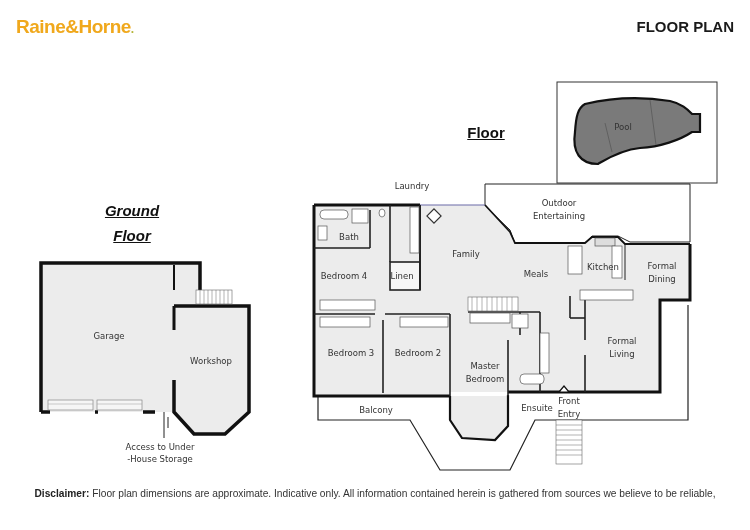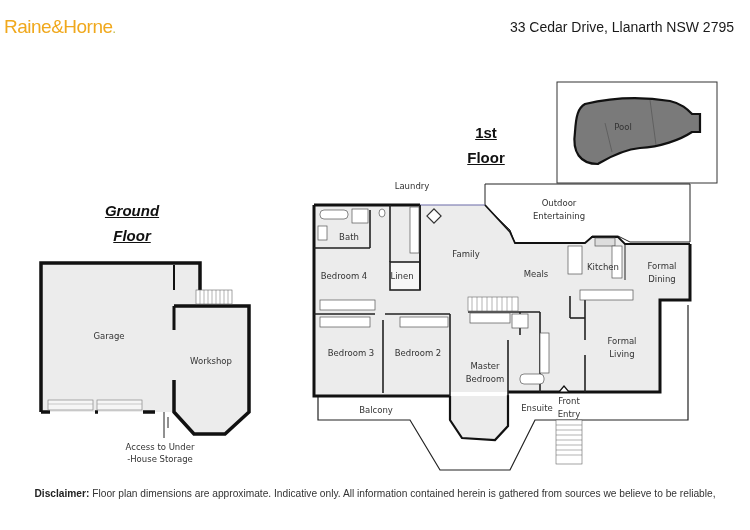--- a/index.html
+++ b/index.html
@@ -1,34 +1,34 @@
 <!DOCTYPE html>
 <html><head>
 <meta charset="utf-8">
 <style>
   html,body{margin:0;padding:0;background:#ffffff;}
   body{width:750px;height:530px;position:relative;overflow:hidden;font-family:"Liberation Sans","DejaVu Sans",sans-serif;color:#222;}
-  .logo{position:absolute;left:4px;top:16px;font-size:19px;font-weight:normal;color:#f0a81c;letter-spacing:-0.5px;}
+  .logo{position:absolute;left:16px;top:16px;font-size:19px;font-weight:bold;color:#f0a81c;letter-spacing:-0.5px;}
   .logo .dot{color:#b5b53a;font-size:12px;}
   .title{position:absolute;right:16px;top:18px;text-align:right;}
   .title .t1{font-size:15px;font-weight:bold;color:#1a1a1a;line-height:18px;}
   .title .t2{font-size:14px;color:#1a1a1a;line-height:18px;}
   .floor-label{position:absolute;font-weight:bold;font-size:15px;text-decoration:underline;text-align:center;color:#111;line-height:25px;}
   svg{position:absolute;left:0;top:0;}
   .room{font-size:8.5px;fill:#333;font-family:"DejaVu Sans","Liberation Sans",sans-serif;}
   .disclaimer{position:absolute;left:0;width:750px;top:488px;text-align:center;font-size:10.2px;line-height:12px;color:#333;}
   .disclaimer b{color:#222;}
 </style>
 </head>
 <body>
 
 <div class="logo"><span>Raine&amp;Horne</span><span class="dot">.</span></div>
 
 <div class="title">
-  <div class="t2">33 Cedar Drive, Llanarth NSW 2795</div>
+  <div class="t1">FLOOR PLAN</div>
 </div>
 
 <svg width="750" height="530" viewBox="0 0 750 530">
 
   <g>
     <rect x="557" y="82" width="160" height="101" fill="#fff" stroke="#333" stroke-width="1"></rect>
     <path d="M585 104 C610 98 640 96 670 101 C683 104 688 110 692 114 L700 114 L700 132 L692 132 C680 140 660 147 640 148 C620 150 605 160 598 164 C580 164 572 152 575 132 C576 116 578 108 585 104 Z" fill="#7a7a7a" stroke="#111" stroke-width="2.2"></path>
     <line x1="605" y1="123" x2="612" y2="152" stroke="#555" stroke-width="0.7"></line>
     <line x1="650" y1="100" x2="656" y2="145" stroke="#555" stroke-width="0.7"></line>
     <text class="room" x="623" y="130" text-anchor="middle">Pool</text>
@@ -166,19 +166,18 @@
     <text class="room" x="569" y="417" text-anchor="middle">Entry</text>
     <text class="room" x="376" y="413" text-anchor="middle">Balcony</text>
   </g>
 </svg>
 
 <div class="floor-label" style="left:92px;top:198px;width:80px;font-style:italic;">
   <div>Ground</div>
   <div>Floor</div>
 </div>
 <div class="floor-label" style="left:446px;top:120px;width:80px;">
-  <div>1st</div>
   <div>Floor</div>
 </div>
 
 <div class="disclaimer">
   <div><b>Disclaimer:</b><span> Floor plan dimensions are approximate. Indicative only. All information contained herein is gathered from sources we believe to be reliable,</span></div>
 </div>
 
 </body></html>

